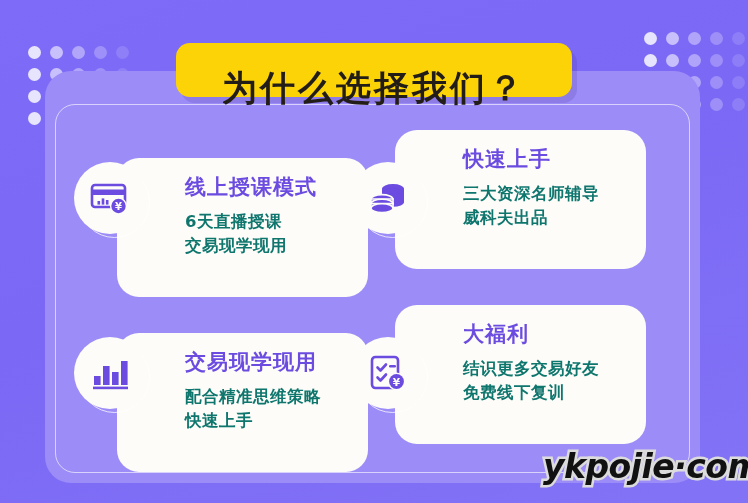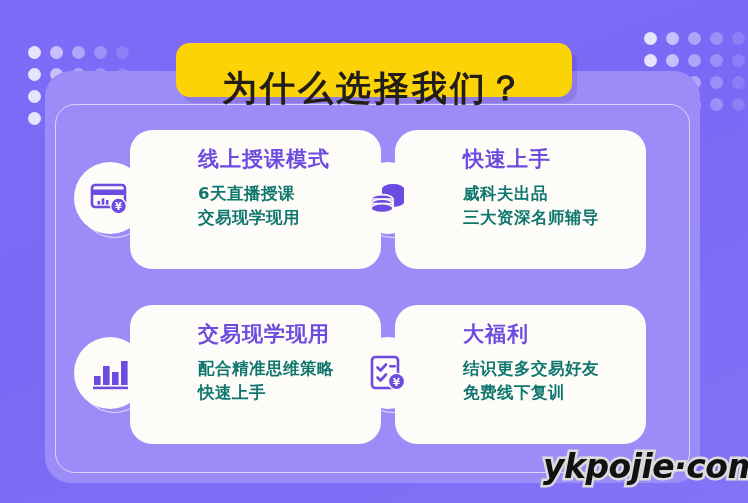--- a/index.html
+++ b/index.html
@@ -107,21 +107,21 @@
     height: 314px;
     z-index: 4;
   }
   .card {
     position: absolute;
     width: 251px;
     height: 139px;
     background: #fdfcf8;
     border-radius: 22px;
   }
-  .card[data-col="0"] { left: 13px; }
+  .card[data-col="0"] { left: 0; margin-top: 28px; }
   .card[data-col="1"] { left: 278px; }
   .card[data-row="0"] { top: 0; }
   .card[data-row="1"] { top: 175px; }
 
   .card-body {
     position: absolute;
     left: 68px;
     top: 18px;
     right: 10px;
   }
@@ -263,22 +263,22 @@
       <div class="card-body">
         <div class="card-title">线上授课模式</div>
         <div class="card-line">6天直播授课</div>
         <div class="card-line">交易现学现用</div>
       </div>
     </div>
 
     <div class="card" data-col="1" data-row="0">
       <div class="card-body">
         <div class="card-title">快速上手</div>
+        <div class="card-line">三大资深名师辅导</div>
         <div class="card-line">威科夫出品</div>
-        <div class="card-line">三大资深名师辅导</div>
       </div>
     </div>
 
     <div class="card" data-col="0" data-row="1">
       <div class="card-body">
         <div class="card-title">交易现学现用</div>
         <div class="card-line">配合精准思维策略</div>
         <div class="card-line">快速上手</div>
       </div>
     </div>

